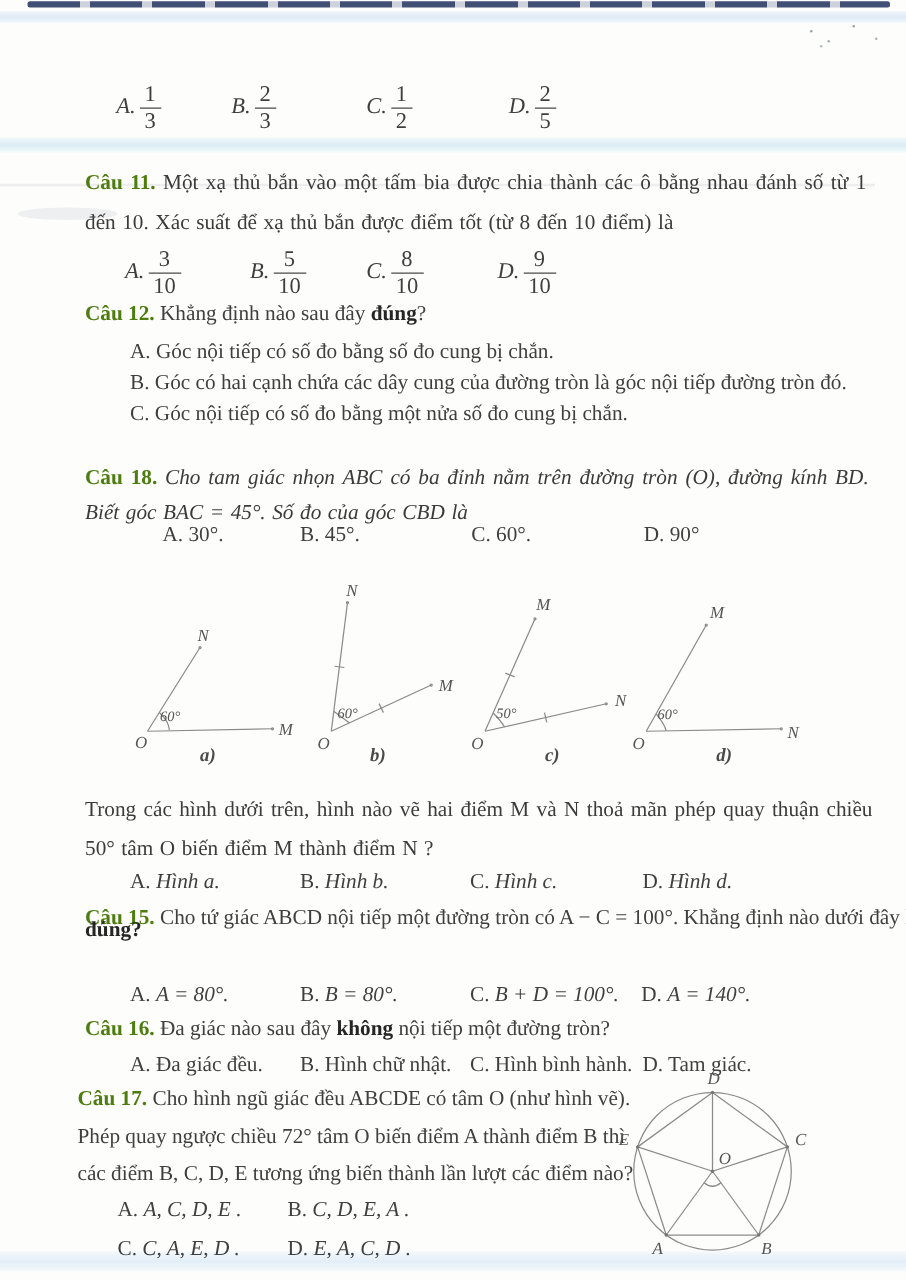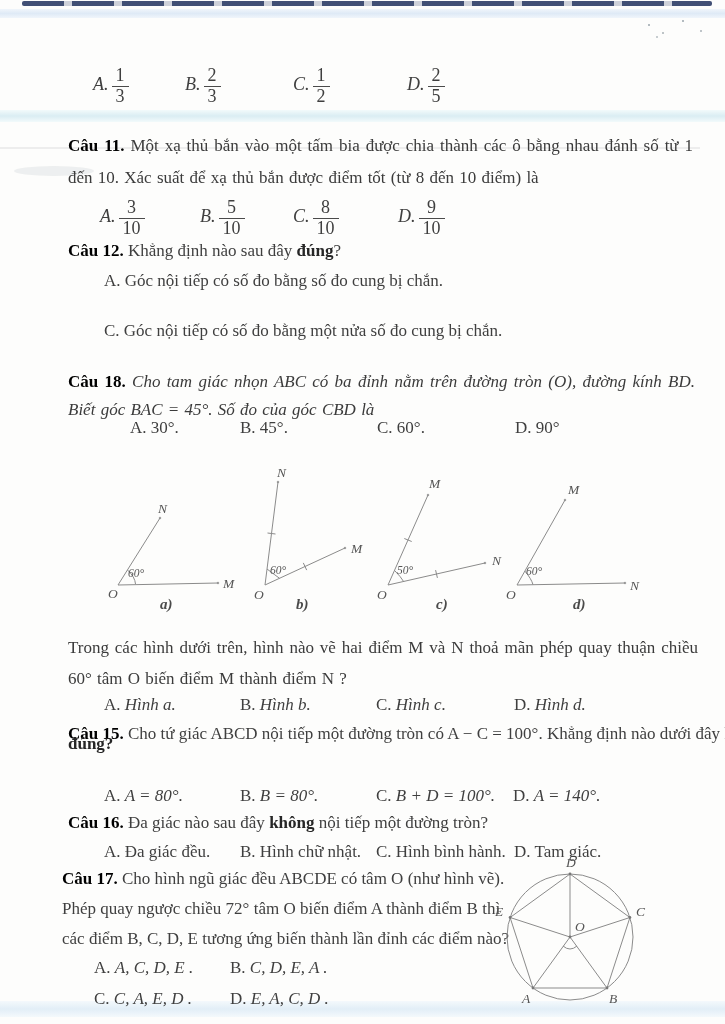--- a/index.html
+++ b/index.html
@@ -14,21 +14,21 @@
     background:repeating-linear-gradient(90deg,#2c3c66 0 42px,rgba(44,60,102,.25) 42px 50px);
     opacity:.9;border-radius:2px;}
   .band-blue1{top:9px;height:9px;background:linear-gradient(180deg,#f0f5fb,#dfeaf6,#f0f5fb);}
   .band-cyan{top:110px;height:12px;background:linear-gradient(180deg,#f2fafb,#daedf3,#f2fafb);}
   .band-bottom{top:1001px;height:16px;background:linear-gradient(180deg,#f4f9fc,#e2eef7,#f4f9fc);}
   .faintline{position:absolute;top:147px;left:0;width:700px;height:2px;background:#e9e9e9;opacity:.8;}
   .smudge{position:absolute;left:14px;top:166px;width:80px;height:10px;background:#bfc6cc;opacity:.25;border-radius:50%;}
   .pencil{position:absolute;left:648px;top:24px;width:2px;height:2px;background:#9aa4ac;border-radius:50%;
     box-shadow:14px 8px 0 #a8b0b6,34px -4px 0 #9aa4ac,52px 6px 0 #aab2b8,8px 12px 0 #b4bcc2;}
   .para{position:absolute;text-align:justify;line-height:32px;word-spacing:1px;}
-  .hdr{font-weight:bold;color:#000000;}
+  .hdr{font-weight:bold;color:#4d7c0f;}
   .bw{font-weight:bold;color:#262626;}
   .opt{position:absolute;white-space:nowrap;color:#3f3f3f;}
   .optline{position:absolute;white-space:nowrap;color:#3f3f3f;}
   .it{font-style:italic;text-align:right;}
   .flet{font-style:italic;margin-right:3px;}
   .frac{display:inline-block;text-align:center;vertical-align:middle;line-height:1.1;}
   .fnum{display:block;padding:0 4px;}
   .fden{display:block;border-top:1.3px solid #4a4a4a;padding:0 4px;}
   .frac-opt{font-size:18px;}
   svg text{font-family:"Liberation Serif","DejaVu Serif",serif;font-style:italic;fill:#555;}
@@ -60,20 +60,21 @@
   </div>
   <div class="opt frac-opt" style="left:100px;top:198px"><span class="flet">A.</span><span class="frac"><span class="fnum">3</span><span class="fden">10</span></span></div>
   <div class="opt frac-opt" style="left:200px;top:198px"><span class="flet">B.</span><span class="frac"><span class="fnum">5</span><span class="fden">10</span></span></div>
   <div class="opt frac-opt" style="left:293px;top:198px"><span class="flet">C.</span><span class="frac"><span class="fnum">8</span><span class="fden">10</span></span></div>
   <div class="opt frac-opt" style="left:398px;top:198px"><span class="flet">D.</span><span class="frac"><span class="fnum">9</span><span class="fden">10</span></span></div>
 
   <div class="optline" style="left:68px;top:241px">
     <span class="hdr">Câu 12.</span><span> Khẳng định nào sau đây </span><span class="bw">đúng</span><span>?</span>
   </div>
   <div class="optline" style="left:104px;top:271px"><span>A.</span> <span>Góc nội tiếp có số đo bằng số đo cung bị chắn.</span></div>
+  <div class="optline" style="left:104px;top:296px"><span>B.</span> <span>Góc có hai cạnh chứa các dây cung của đường tròn là góc nội tiếp đường tròn đó.</span></div>
   <div class="optline" style="left:104px;top:321px"><span>C.</span> <span>Góc nội tiếp có số đo bằng một nửa số đo cung bị chắn.</span></div>
 
   <div class="para" style="left:68px;top:368px;width:627px;line-height:28px">
     <span class="hdr">Câu 18.</span><span class="it"> Cho tam giác nhọn ABC có ba đỉnh nằm trên đường tròn (O), đường kính BD. Biết góc BAC = 45°. Số đo của góc CBD là</span>
   </div>
   <div class="optline" style="left:130px;top:418px"><span>A.</span> <span>30°.</span></div>
   <div class="optline" style="left:240px;top:418px"><span>B.</span> <span>45°.</span></div>
   <div class="optline" style="left:377px;top:418px"><span>C.</span> <span>60°.</span></div>
   <div class="optline" style="left:515px;top:418px"><span>D.</span> <span>90°</span></div>
 
@@ -131,21 +132,21 @@
         <circle class="shape" cx="545" cy="115" r="0.8"></circle>
       <text class="ang" x="446" y="107">60°</text>
       <text class="pt" x="426" y="131">O</text>
       <text class="pt" x="488" y="26">M</text>
       <text class="pt" x="550" y="122">N</text>
       <text class="cap" x="493" y="141">d)</text>
     </g>
   </svg>
 
   <div class="para" style="left:68px;top:632px;width:630px;line-height:31px">
-    <span>Trong các hình dưới trên, hình nào vẽ hai điểm M và N thoả mãn phép quay thuận chiều 60° tâm O biến điểm M thành điểm N ?</span>
+    <span>Trong các hình dưới trên, hình nào vẽ hai điểm M và N thoả mãn phép quay thuận chiều 50° tâm O biến điểm M thành điểm N ?</span>
   </div>
   <div class="optline" style="left:104px;top:695px"><span>A.</span> <span class="it">Hình a.</span></div>
   <div class="optline" style="left:240px;top:695px"><span>B.</span> <span class="it">Hình b.</span></div>
   <div class="optline" style="left:376px;top:695px"><span>C.</span> <span class="it">Hình c.</span></div>
   <div class="optline" style="left:514px;top:695px"><span>D.</span> <span class="it">Hình d.</span></div>
 
   <div class="optline" style="left:68px;top:724px">
     <span class="hdr">Câu 15.</span><span> Cho tứ giác ABCD nội tiếp một đường tròn có A − C = 100°. Khẳng định nào dưới đây là</span>
   </div>
   <div class="optline" style="left:68px;top:734px">
@@ -161,21 +162,21 @@
   </div>
   <div class="optline" style="left:104px;top:842px"><span>A.</span> <span>Đa giác đều.</span></div>
   <div class="optline" style="left:240px;top:842px"><span>B.</span> <span>Hình chữ nhật.</span></div>
   <div class="optline" style="left:376px;top:842px"><span>C.</span> <span>Hình bình hành.</span></div>
   <div class="optline" style="left:514px;top:842px"><span>D.</span> <span>Tam giác.</span></div>
 
   <div class="optline" style="left:62px;top:869px;width:412px">
     <span class="hdr">Câu 17.</span><span> Cho hình ngũ giác đều ABCDE có tâm O (như hình vẽ).</span>
   </div>
   <div class="optline" style="left:62px;top:899px"><span>Phép quay ngược chiều 72° tâm O biến điểm A thành điểm B thì</span></div>
-  <div class="optline" style="left:62px;top:929px"><span>các điểm B, C, D, E tương ứng biến thành lần đỉnh các điểm nào?</span></div>
+  <div class="optline" style="left:62px;top:929px"><span>các điểm B, C, D, E tương ứng biến thành lần lượt các điểm nào?</span></div>
 
   <div class="optline" style="left:94px;top:958px"><span>A.</span> <span class="it">A, C, D, E .</span></div>
   <div class="optline" style="left:230px;top:958px"><span>B.</span> <span class="it">C, D, E, A .</span></div>
   <div class="optline" style="left:94px;top:989px"><span>C.</span> <span class="it">C, A, E, D .</span></div>
   <div class="optline" style="left:230px;top:989px"><span>D.</span> <span class="it">E, A, C, D .</span></div>
 
   <svg style="position:absolute;left:486px;top:853px" width="175" height="165" viewBox="0 0 175 165">
     <circle class="shape" cx="84" cy="84" r="63" stroke="#999"></circle>
 
     <line x1="47" y1="135" x2="121" y2="135" stroke="#999"></line>

